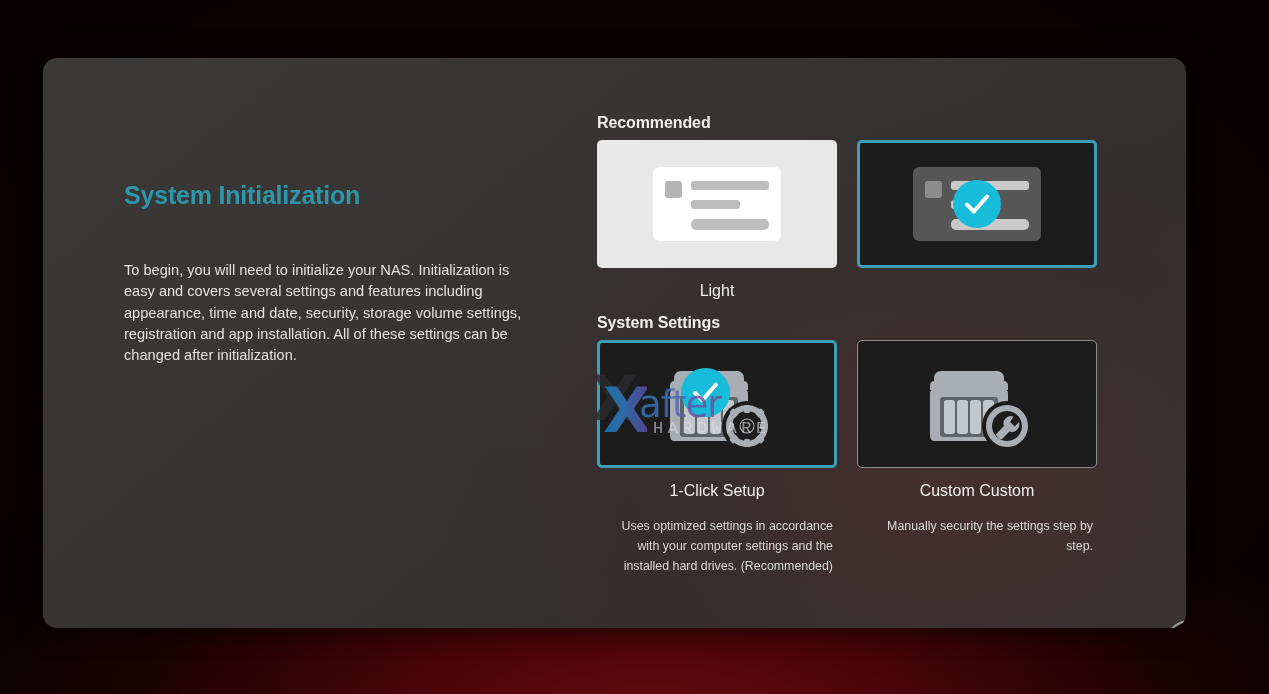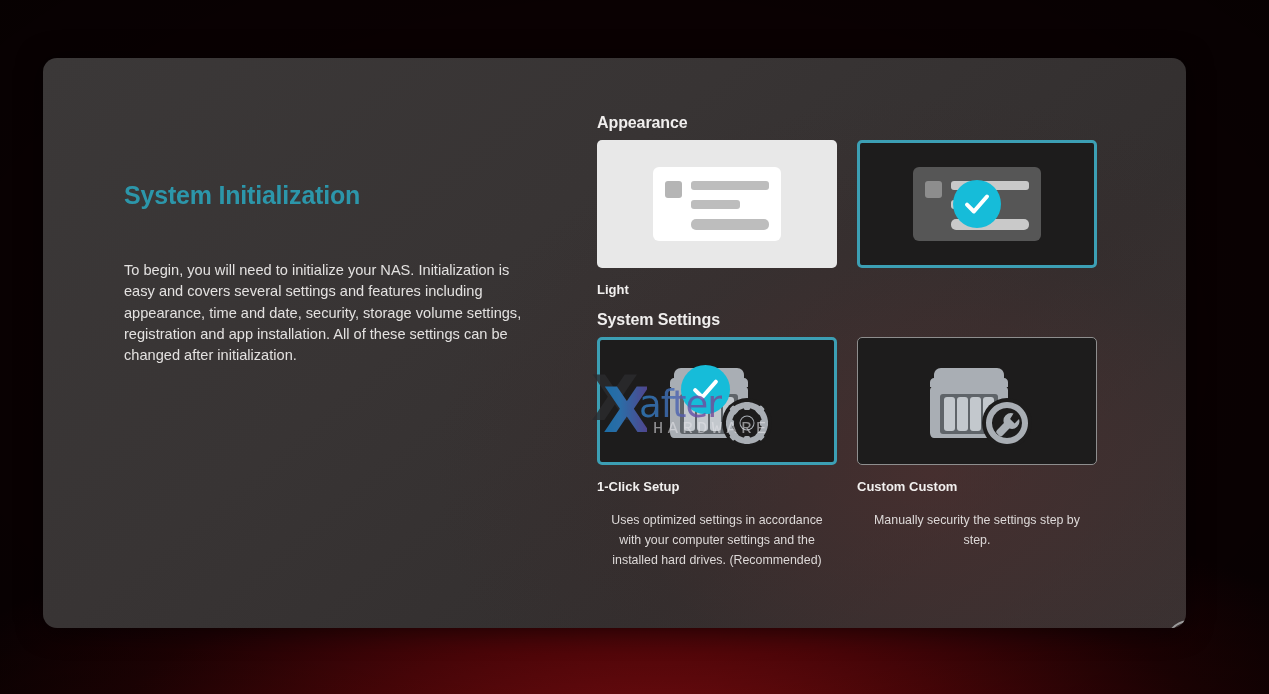--- a/index.html
+++ b/index.html
@@ -102,28 +102,28 @@
     justify-content: center;
   }
   .card.sel { border-color: #3c9fb4; }
   .card.unsel-light { border-color: transparent; }
   .card.unsel-dark { border: 1px solid #8e8e8e; }
 
   .card-light { background: #e8e8e8; }
   .card-dark  { background: #1d1c1c; }
 
   .card-label {
-    text-align: left;
+    text-align: center;
     color: #f2f0ef;
-    font-size: 13px;
-    font-weight: bold;
+    font-size: 16px;
+    font-weight: normal;
     margin-top: 14px;
   }
   .card-desc {
-    text-align: center;
+    text-align: right;
     color: #ddd9d8;
     font-size: 12.4px;
     line-height: 20px;
     margin-top: 16px;
     padding: 0 4px;
   }
 
   
   .mock {
     width: 128px;
@@ -254,21 +254,21 @@
 
 <div class="panel">
 
   <div class="left-col">
     <div class="page-title">System Initialization</div>
     <div class="page-body">To begin, you will need to initialize your NAS. Initialization is easy and covers several settings and features including appearance, time and date, security, storage volume settings, registration and app installation. All of these settings can be changed after initialization.</div>
   </div>
 
   <div class="right-col">
 
-    <div class="section-head">Appearance</div>
+    <div class="section-head">Recommended</div>
     <div class="card-row">
 
       <div class="card-col">
         <div class="card card-light unsel-light">
           <div class="mock mock-light">
             <div class="mock-sq sq-light"></div>
             <div class="mock-bar bar-light b1"></div>
             <div class="mock-bar bar-light b2"></div>
             <div class="mock-bar bar-light b3"></div>
           </div>

